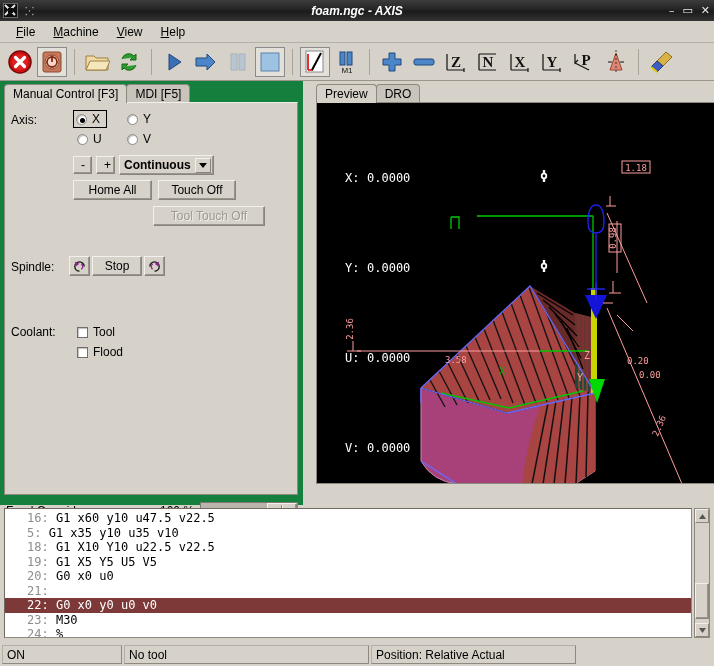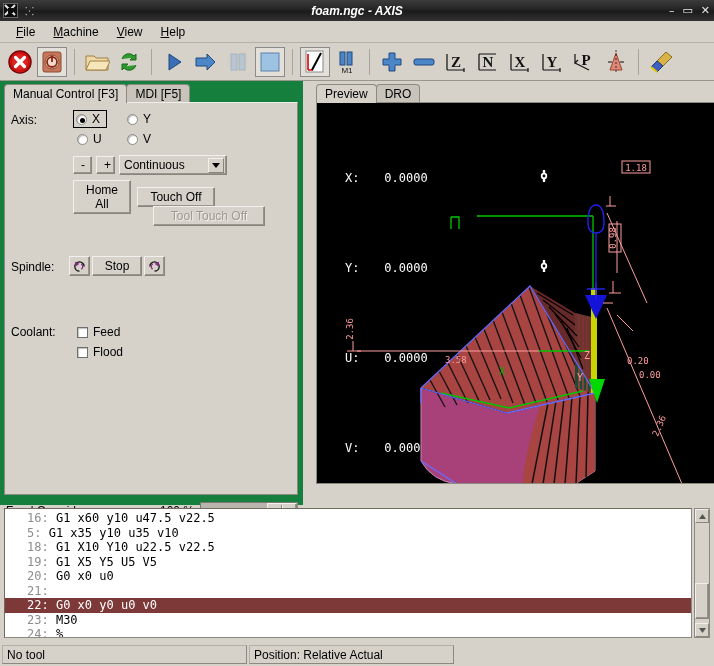--- a/index.html
+++ b/index.html
@@ -145,21 +145,21 @@
     border:1px solid #8d8980; background:#000;
     overflow:hidden;
   }
   .dro {
     position:absolute; left:28px; top:12px;
     font-family:"DejaVu Sans Mono","Liberation Mono",monospace;
     font-size:12px; color:#ffffff; line-height:18px; white-space:pre;
   }
   .dro .dline { display:flex; align-items:center; }
   .dro .ax { width:22px; }
-  .dro .num { width:78px; text-align:center; }
+  .dro .num { width:78px; text-align:left; }
   .dro .marker { margin-left:6px; }
 
   
   .gcode {
     position:absolute; left:4px; top:508px; width:688px; height:130px;
     background:#ffffff; border:1px solid #8d8980;
     border-top-color:#6f6b63; border-left-color:#6f6b63;
     font-family:"DejaVu Sans Mono","Liberation Mono",monospace;
     font-size:12px; overflow:hidden; padding-top:2px;
   }
@@ -407,32 +407,32 @@
       <div class="row" style="left:122px; top:29px;">
         <span class="radio">
             <span class="dot"></span>
           </span>
         <span class="lbl" style="margin-left:5px;">V</span>
       </div>
 
       <div class="row" style="left:68px; top:52px; gap:4px;">
         <div class="btn sm" style="width:19px;">-</div>
         <div class="btn sm" style="width:19px;">+</div>
-        <div class="combo" style="width:108px;">
+        <div class="combo" style="width:95px;font-weight:bold;">
           <span>Continuous</span>
           <span class="arrowbox">
             <svg width="8" height="5" viewBox="0 0 8 5">
                 <path d="M0 0 L8 0 L4 5 z" fill="#000"></path>
               </svg>
           </span>
         </div>
       </div>
 
       <div class="row" style="left:68px; top:77px; gap:6px;">
-        <div class="btn" style="width:58px;">Home All</div>
+        <div class="btn" style="width:79px;">Home All</div>
         <div class="btn" style="width:78px;">Touch Off</div>
       </div>
 
       <div class="row" style="left:148px; top:103px;">
         <div class="btn dis" style="width:112px;">Tool Touch Off</div>
       </div>
 
       <div class="row" style="left:6px; top:157px;">
         <span class="lbl">Spindle:</span>
       </div>
@@ -452,21 +452,21 @@
             <path d="M6 5 q-3 3 0 6" stroke="#8c2a8c" stroke-width="1.4" fill="none"></path>
           </svg>
         </div>
       </div>
 
       <div class="row" style="left:6px; top:222px;">
         <span class="lbl">Coolant:</span>
       </div>
       <div class="row" style="left:72px; top:222px; gap:5px;">
         <span class="checkbox"></span>
-        <span class="lbl">Feed</span>
+        <span class="lbl">Tool</span>
       </div>
       <div class="row" style="left:72px; top:242px; gap:5px;">
         <span class="checkbox"></span>
         <span class="lbl">Flood</span>
       </div>
     </div>
 
     <div class="sliders">
 
       <div class="srow">
@@ -691,17 +691,18 @@
     </div>
     <div class="vsthumb" style="top:74px; height:36px;"></div>
     <div class="vsarrow" style="bottom:0;">
       <svg width="7" height="5" viewBox="0 0 7 5">
           <path d="M0 0 L7 0 L3.5 5 z" fill="#555"></path>
         </svg>
     </div>
   </div>
 
   <div class="statusbar">
+    <div class="sbcell" style="width:120px;">ON</div>
     <div class="sbcell" style="width:245px;">No tool</div>
     <div class="sbcell" style="width:205px;">Position: Relative Actual</div>
   </div>
 
 </div>
 
 </body></html>

